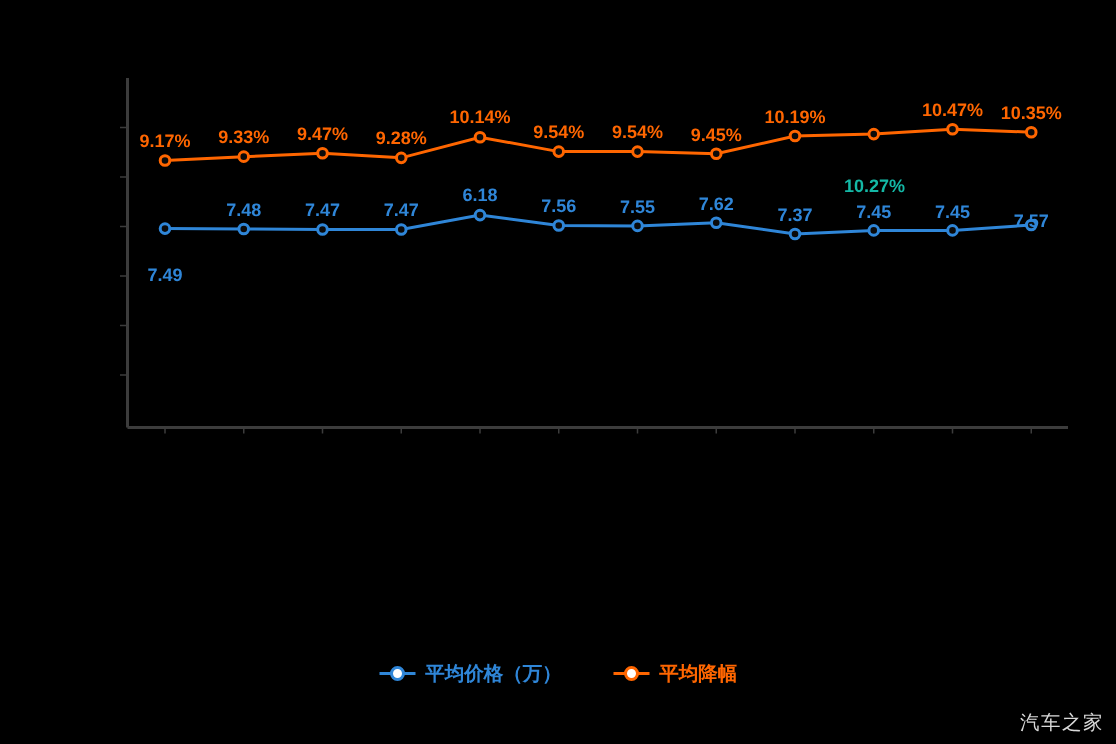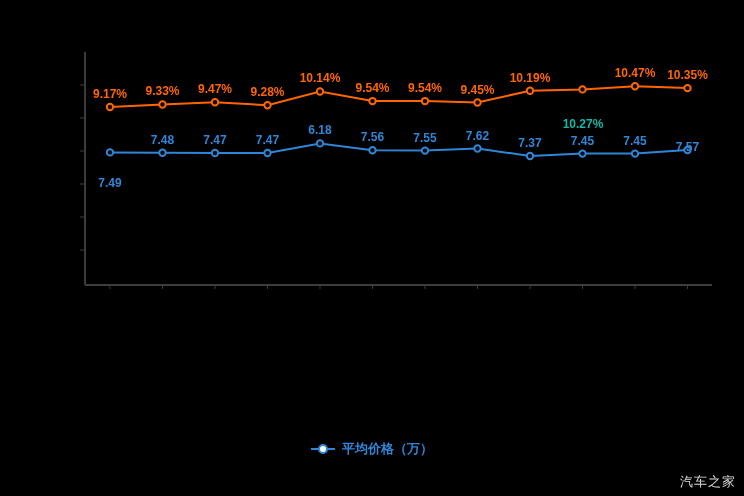--- a/index.html
+++ b/index.html
@@ -144,17 +144,24 @@
     </div>
 
   <div id="legend">
     <div class="legend-item">
       <span class="legend-marker" id="lm0">
         <span class="l-line" style="background: rgb(47, 134, 216);"></span>
           <span class="l-dot" style="border-color: rgb(47, 134, 216);"></span>
       </span>
       <span class="legend-label" id="ll0" style="color: rgb(47, 134, 216);">平均价格（万）</span>
     </div>
+    <div class="legend-item">
+      <span class="legend-marker" id="lm1">
+        <span class="l-line" style="background: rgb(255, 102, 0);"></span>
+          <span class="l-dot" style="border-color: rgb(255, 102, 0);"></span>
+      </span>
+      <span class="legend-label" id="ll1" style="color: rgb(255, 102, 0);">平均降幅</span>
+    </div>
   </div>
 
   <div id="watermark">汽车之家</div>
 
 </div>
 
 </body></html>

